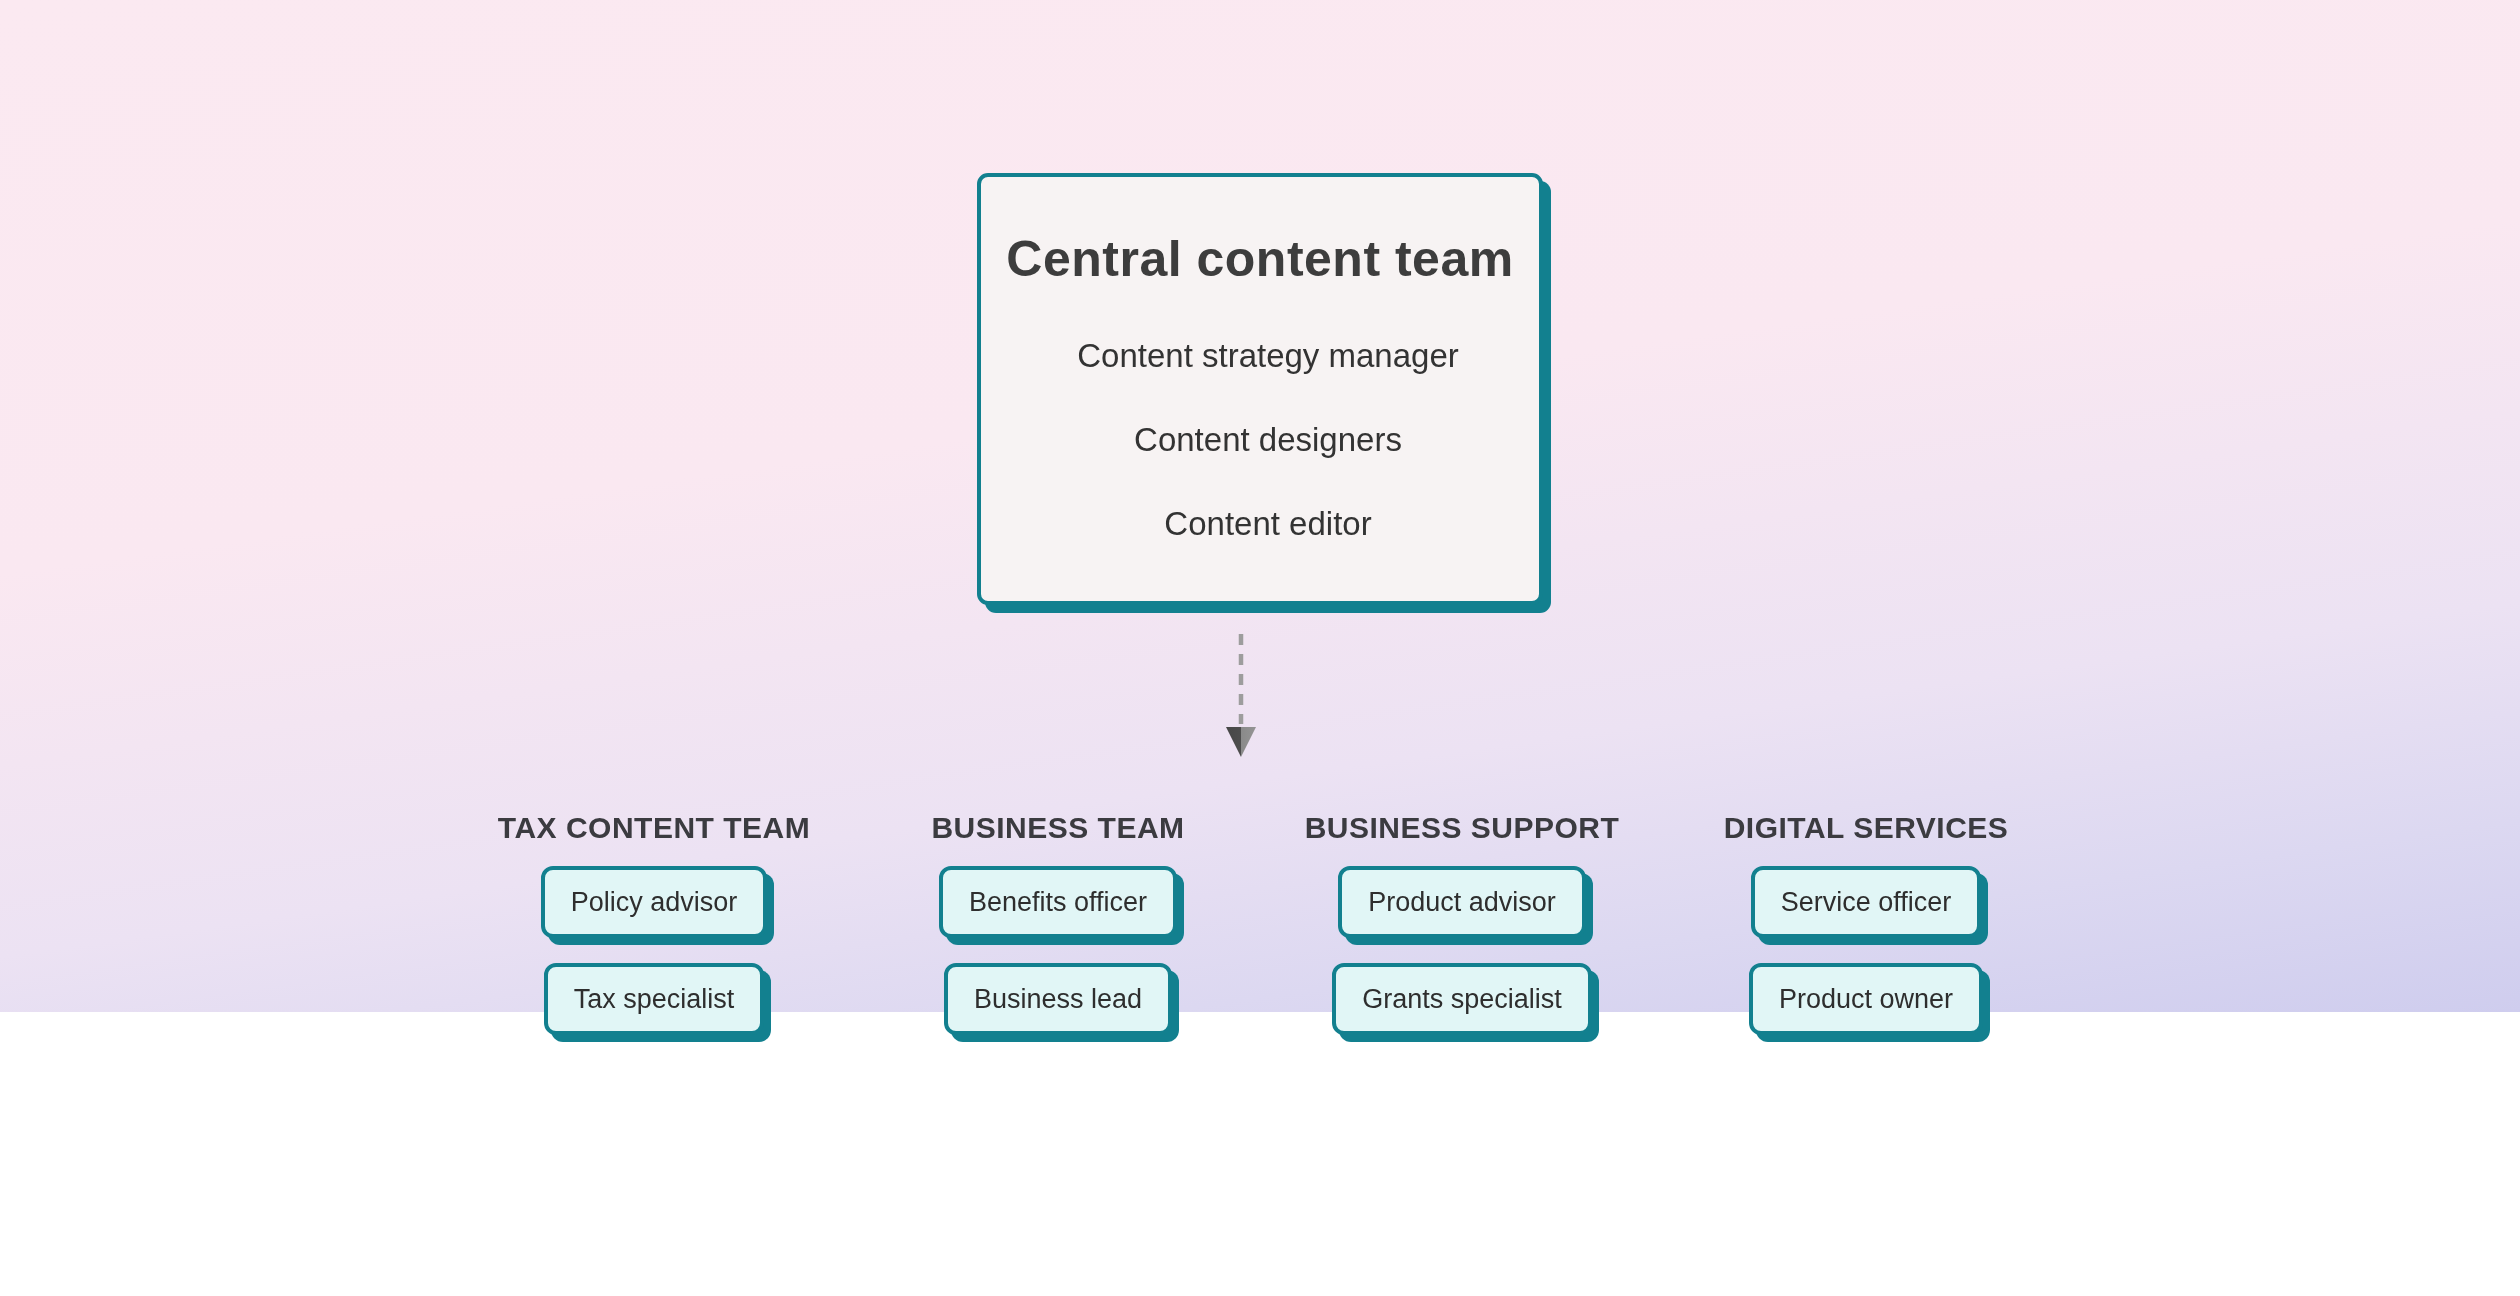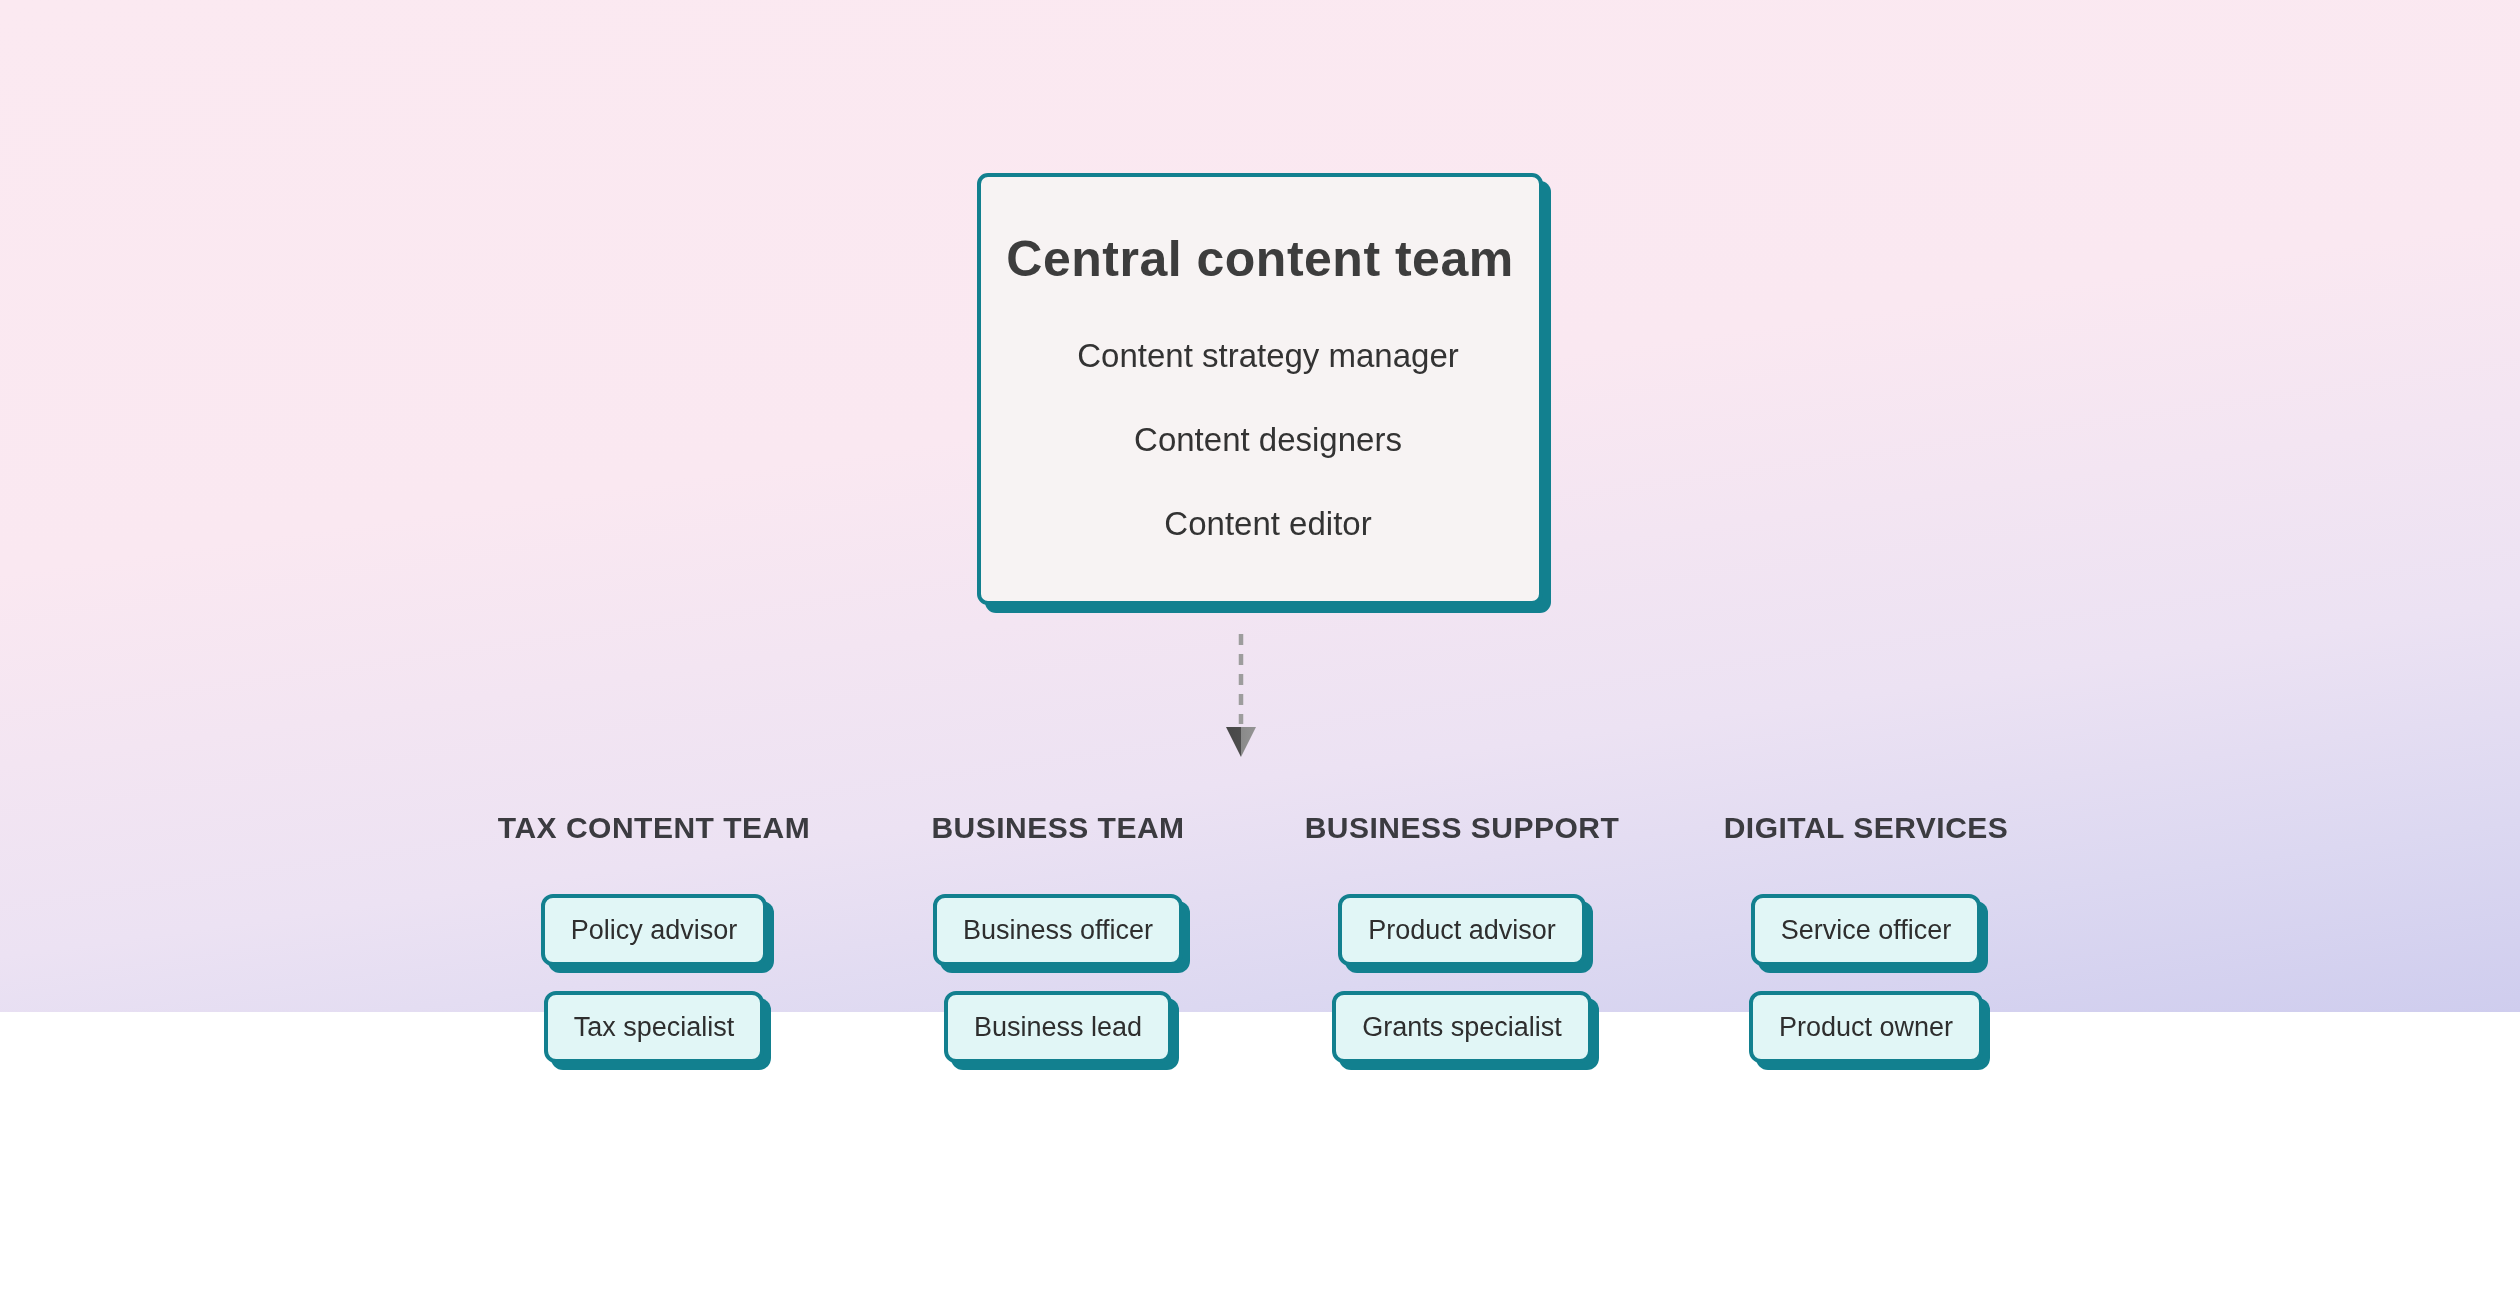--- a/index.html
+++ b/index.html
@@ -76,21 +76,21 @@
     display: flex;
     flex-direction: column;
     align-items: center;
   }
   .team-header {
     font-size: 30px;
     font-weight: 700;
     letter-spacing: 0.5px;
     color: var(--header-color);
     line-height: 36px;
-    margin-bottom: 48px;
+    margin-bottom: 20px;
     white-space: nowrap;
   }
   .role-chip {
     background: var(--chip-bg);
     border: 4px solid var(--teal);
     border-radius: 12px;
     box-shadow: 7px 7px 0 var(--teal);
     padding: 0 26px;
     height: 72px;
     line-height: 64px;
@@ -131,21 +131,21 @@
   <div class="teams">
 
     <div class="team-col">
       <div class="team-header">TAX CONTENT TEAM</div>
       <div class="role-chip">Policy advisor</div>
       <div class="role-chip">Tax specialist</div>
     </div>
 
     <div class="team-col">
       <div class="team-header">BUSINESS TEAM</div>
-      <div class="role-chip">Business officer</div>
+      <div class="role-chip">Benefits officer</div>
       <div class="role-chip">Business lead</div>
     </div>
 
     <div class="team-col">
       <div class="team-header">BUSINESS SUPPORT</div>
       <div class="role-chip">Product advisor</div>
       <div class="role-chip">Grants specialist</div>
     </div>
 
     <div class="team-col">

